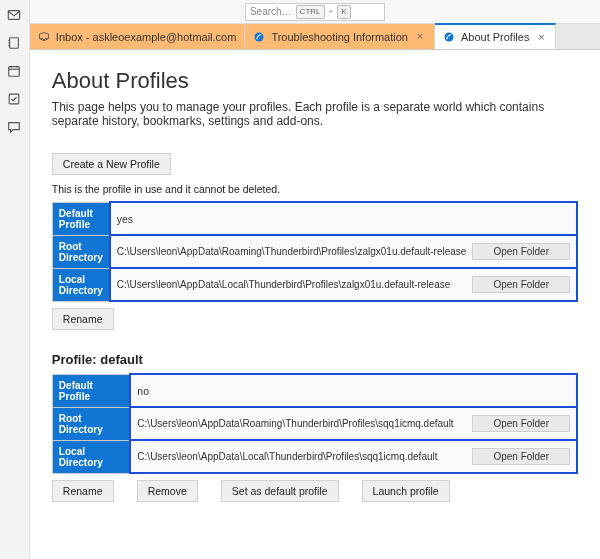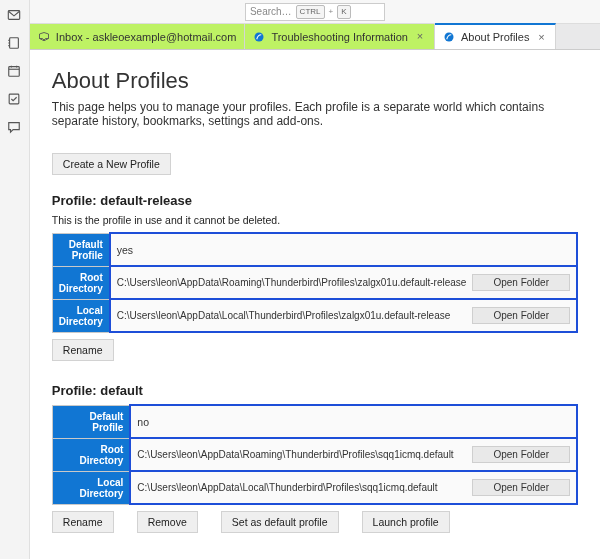--- a/index.html
+++ b/index.html
@@ -68,21 +68,21 @@
     border-bottom: 1px solid #ccc;
     font-size: 11px;
   }
   .tab {
     display: flex; align-items: center;
     padding: 0 8px;
     gap: 6px;
     border-right: 1px solid #d5d5d5;
     color: #333;
     cursor: pointer;
-    background: #bef264;
+    background: #fdba74;
     position: relative;
     white-space: nowrap;
   }
   .tab.active {
     background: #fff;
     border-top: 2px solid #1176d3;
     margin-top: -1px;
   }
   .tab .tab-icon { width: 12px; height: 12px; display:inline-flex; align-items:center; justify-content:center;}
   .tab .tab-icon svg { width: 12px; height: 12px; }
@@ -131,21 +131,21 @@
   }
   table.profile {
     width: 100%;
     border-collapse: collapse;
     font-size: 10.5px;
     margin-bottom: 6px;
   }
   table.profile th {
     background: #1176d3;
     color: #fff;
-    text-align: right;
+    text-align: left;
     font-weight: 600;
     padding: 5px 6px;
     width: 78px;
     border: 1px solid #c9c9c9;
     font-size: 10px;
   }
   table.profile td {
     border: 2px solid #1d4ed8;
     padding: 4px 6px;
     background: #fafafa;
@@ -246,21 +246,20 @@
       </div>
     </div>
 
     <div class="content">
       <h1>About Profiles</h1>
       <div class="intro">This page helps you to manage your profiles. Each profile is a separate world which contains separate history, bookmarks, settings and add-ons.</div>
 
       <span class="btn">Create a New Profile</span>
 
       
-      <div class="profile-heading">Profile: default-release</div>
       <div class="profile-note">This is the profile in use and it cannot be deleted.</div>
       <table class="profile">
         <tbody>
             <tr>
           <th>Default Profile</th>
           <td>yes</td>
         </tr>
         <tr>
           <th>Root Directory</th>
           <td>

